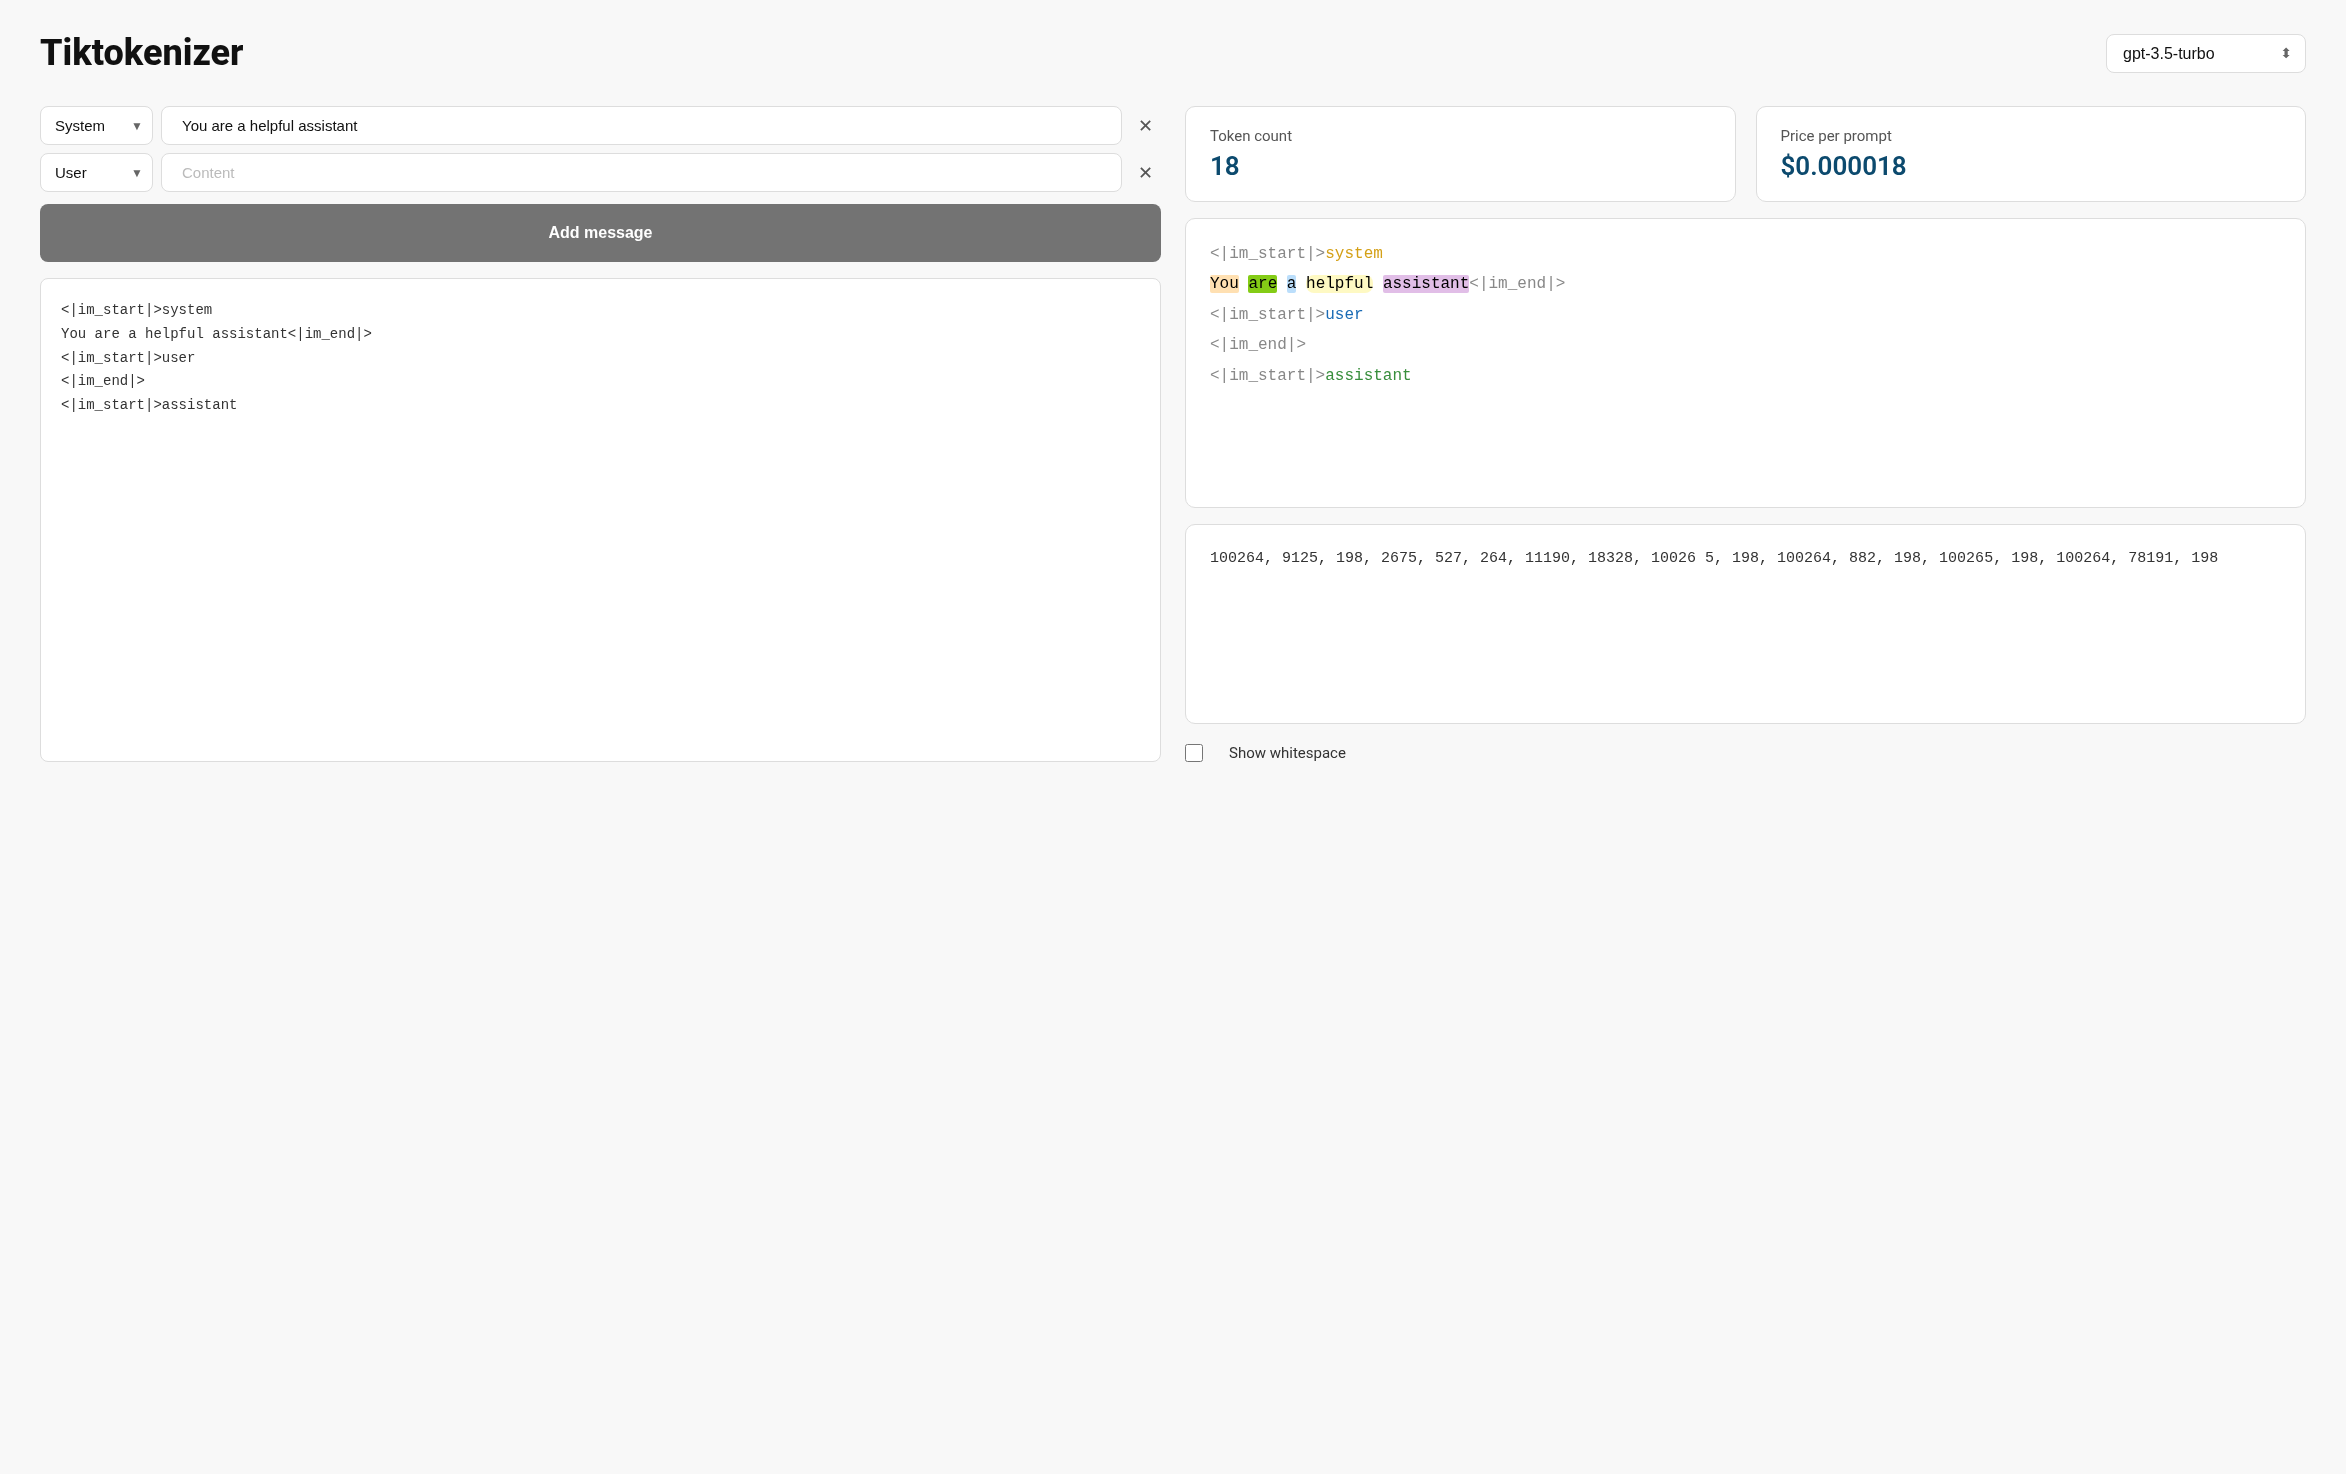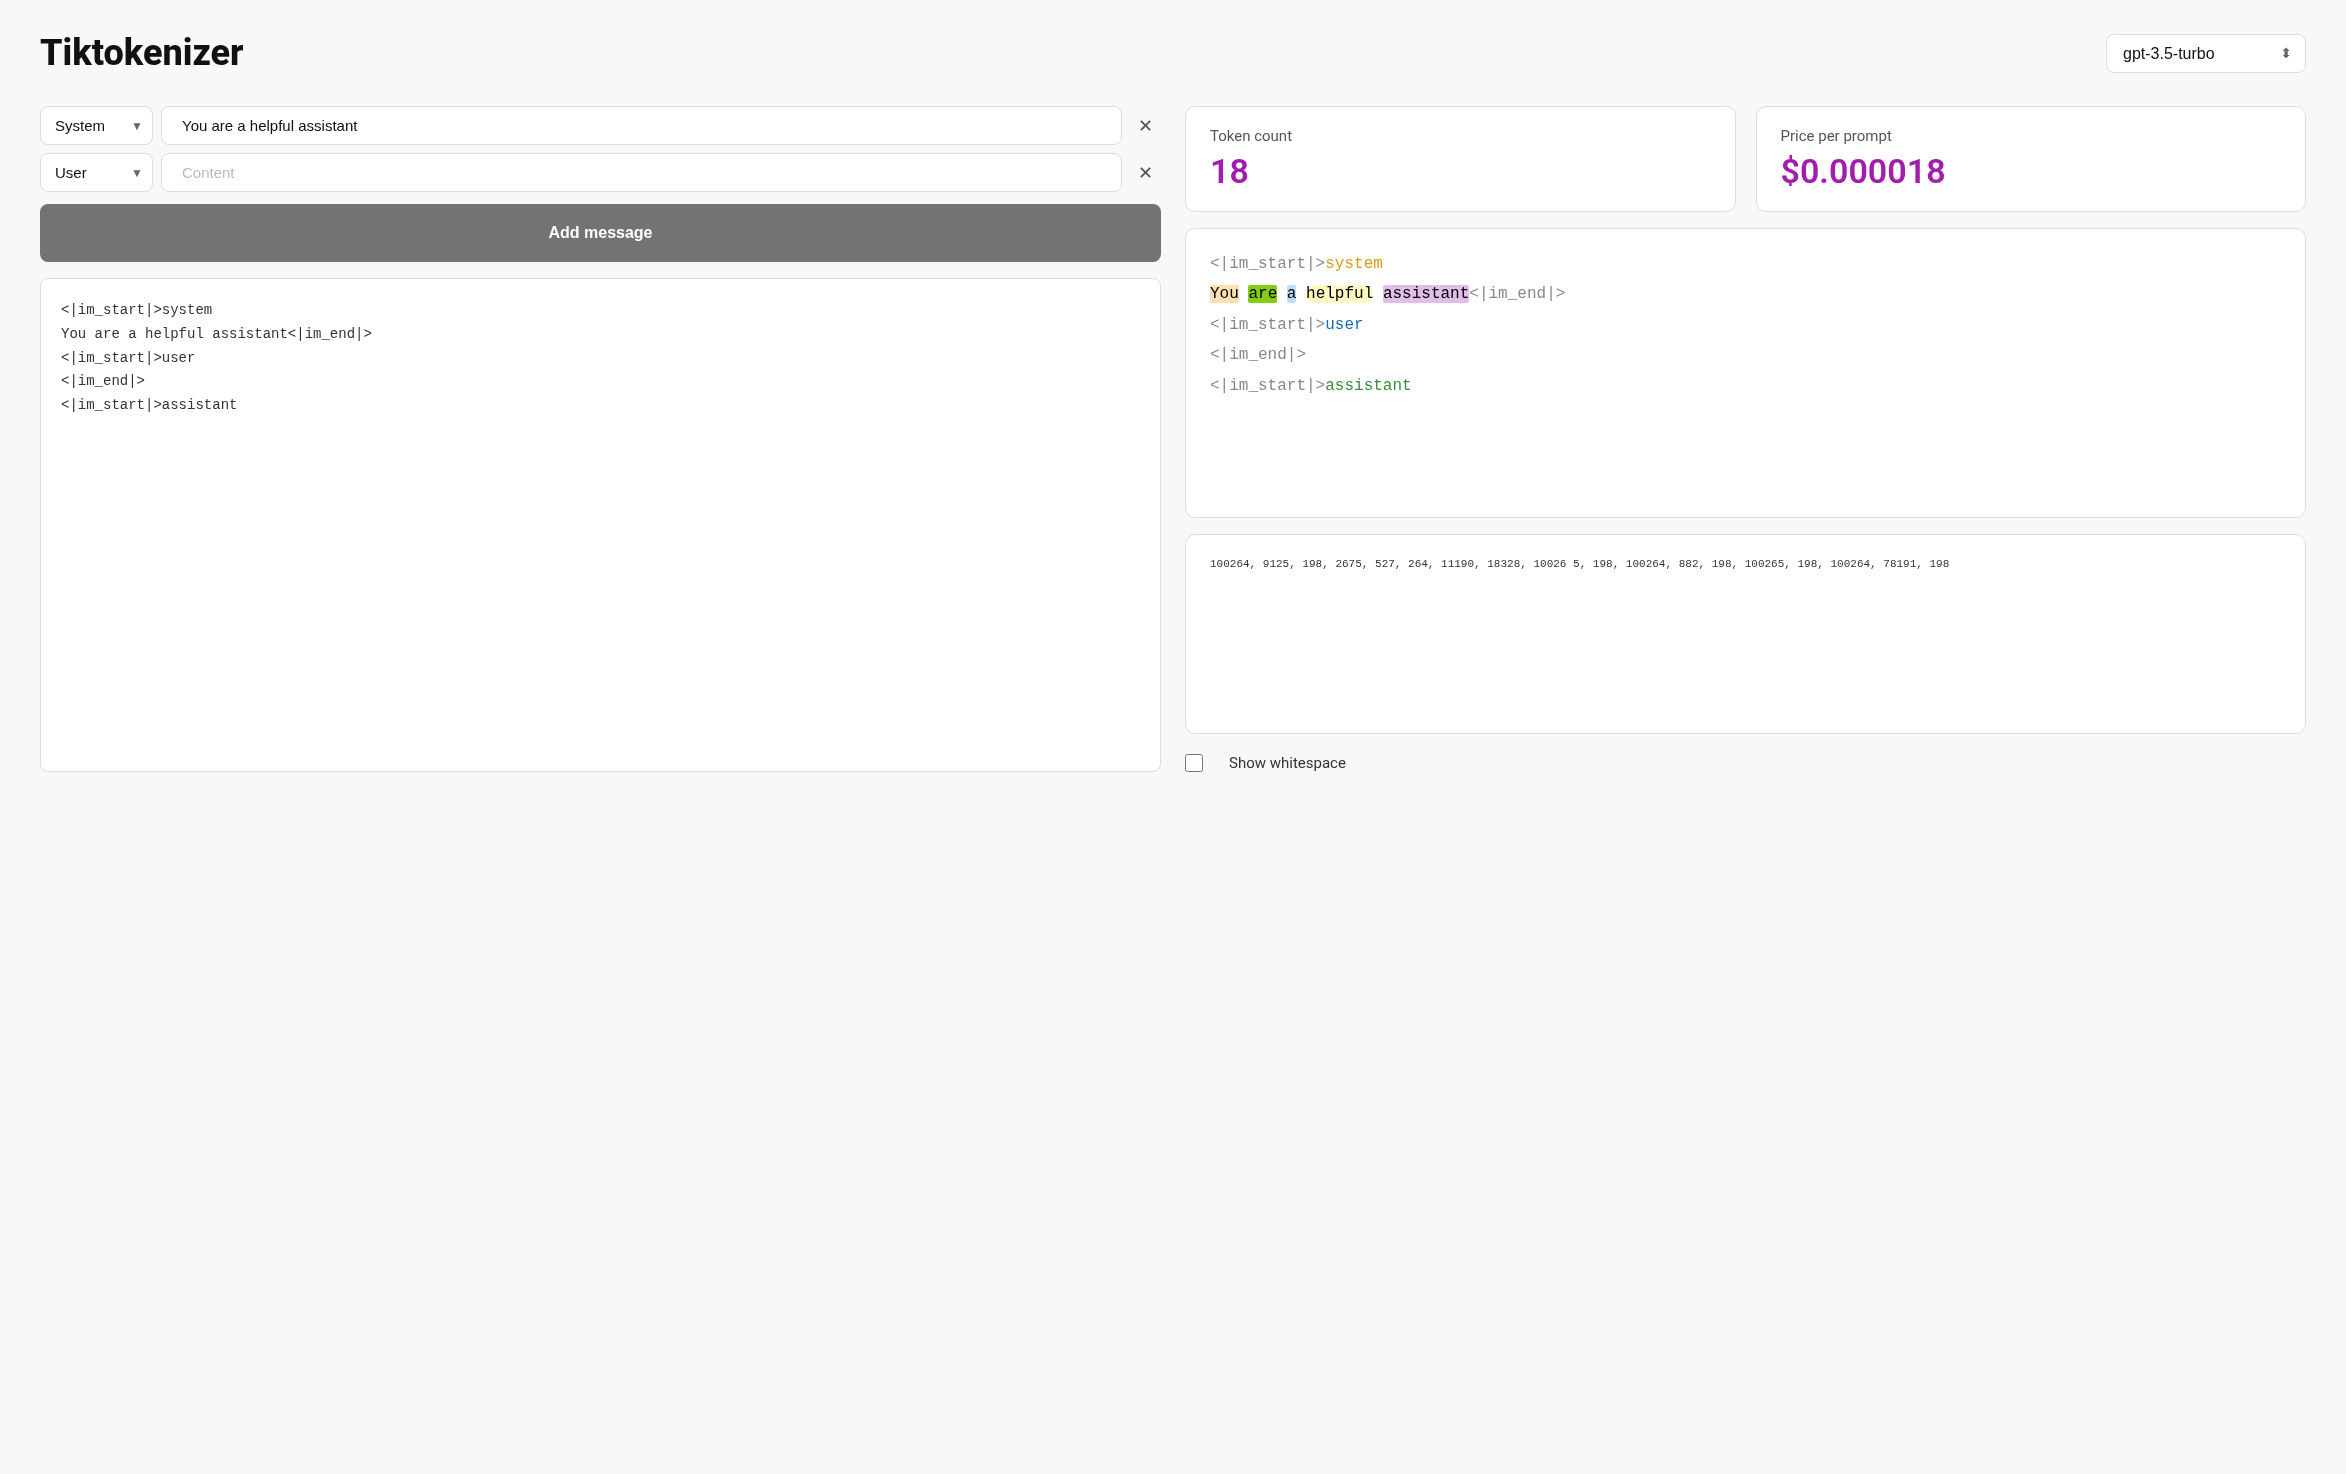--- a/index.html
+++ b/index.html
@@ -170,44 +170,44 @@
       padding: 20px 24px;
     }
 
     .stat-label {
       font-size: 15px;
       color: #555;
       margin-bottom: 6px;
     }
 
     .stat-value {
-      font-size: 34px;
+      font-size: 26px;
       font-weight: 600;
-      color: #a21caf;
+      color: #0c4a6e;
     }
 
     .token-viz-card {
       background: #fff;
       border: 1.5px solid #ddd;
       border-radius: 10px;
       padding: 20px 24px;
       min-height: 290px;
       font-family: 'Courier New', monospace;
       font-size: 16px;
       line-height: 1.9;
     }
 
     .token-ids-card {
       background: #fff;
       border: 1.5px solid #ddd;
       border-radius: 10px;
       padding: 20px 24px;
       min-height: 200px;
       font-family: 'Courier New', monospace;
-      font-size: 11px;
+      font-size: 15px;
       color: #333;
       line-height: 1.8;
     }
 
     .show-whitespace-row {
       display: flex;
       align-items: center;
       gap: 26px;
       margin-top: 4px;
     }

